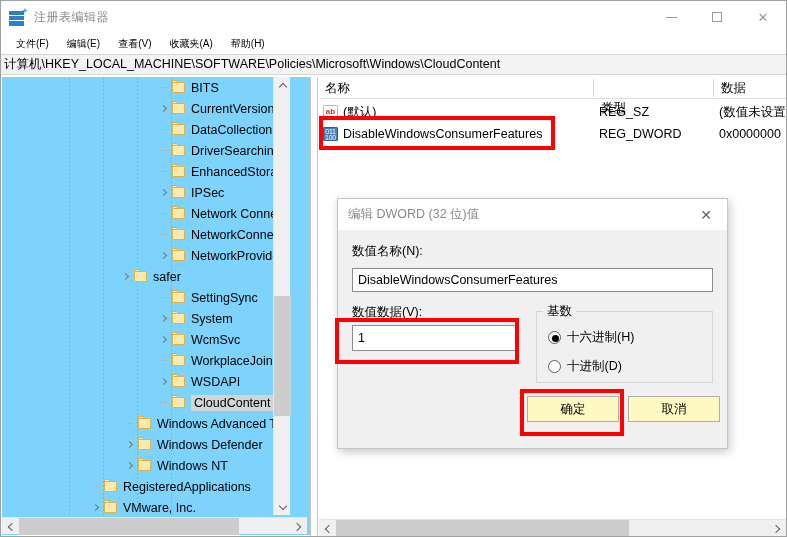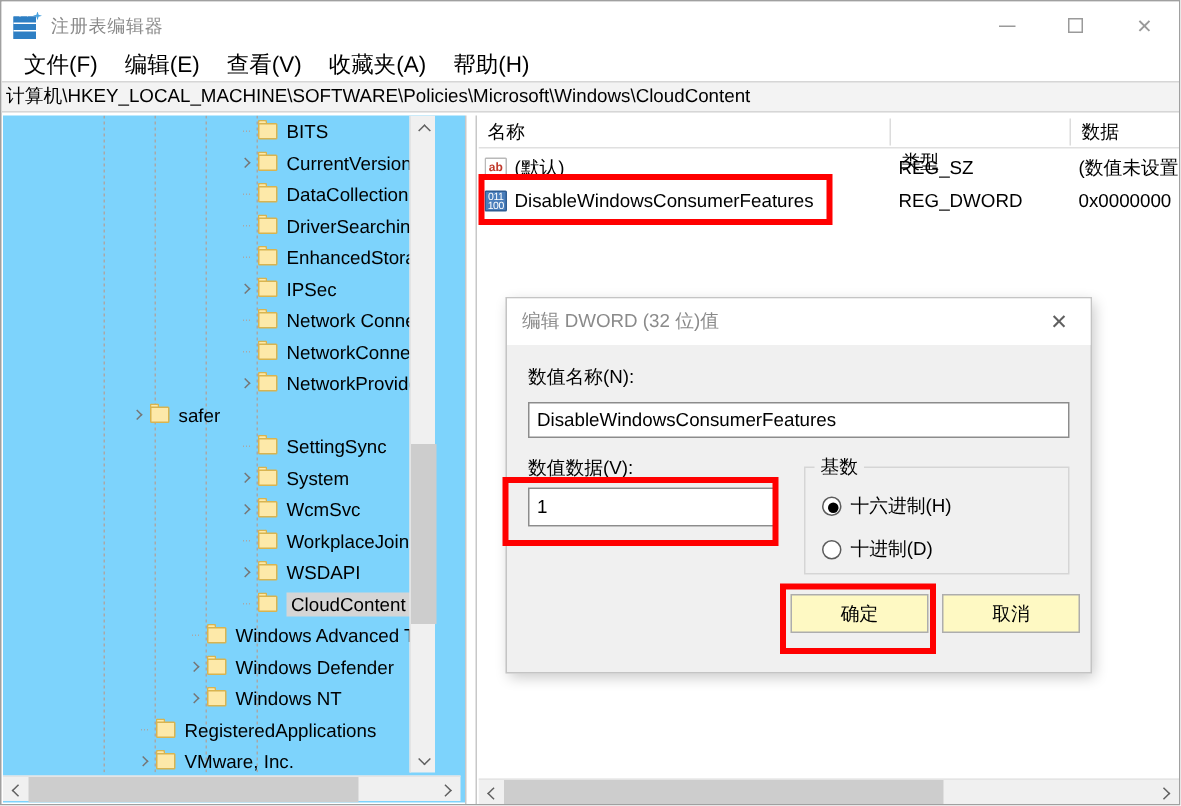--- a/index.html
+++ b/index.html
@@ -65,21 +65,21 @@
   .wc .box-max { width: 10px; height: 10px; border: 1px solid #9a9a9a; }
   .wc .x-close { font-size: 13px; line-height: 1; color: #9a9a9a; }
 
   
   #menubar {
     position: absolute; left: 0; top: 32px;
     width: 785px; height: 21px;
     background: #ffffff;
     display: flex; align-items: center;
     padding-left: 6px;
-    font-size: 15px; color: #000;
+    font-size: 10px; color: #000;
   }
   .menu-item { padding: 2px 9px; white-space: nowrap; }
 
   
   #addressbar {
     position: absolute; left: 0; top: 53px;
     width: 785px; height: 21px;
     background: #f3f3f3;
     border-top: 1px solid #d6d6d6;
     border-bottom: 1px solid #d6d6d6;
@@ -473,21 +473,21 @@
         <div class="trow" style="padding-left: 154px;">
           <div class="twist">
             <span class="chev" style="transform: rotate(-45deg);"></span>
           </div>
           <div class="folder">
             <span class="ftab"></span>
             <span class="fbody"></span>
           </div>
           <span class="tlabel">NetworkProvider</span>
         </div>
-        <div class="trow" style="padding-left: 82px; text-align: center;">
+        <div class="trow" style="padding-left: 116px; text-align: center;">
           <div class="twist">
             <span class="chev" style="transform: rotate(-45deg);"></span>
           </div>
           <div class="folder">
             <span class="ftab"></span>
             <span class="fbody"></span>
           </div>
           <span class="tlabel">safer</span>
         </div>
         <div class="trow" style="padding-left: 154px;">

